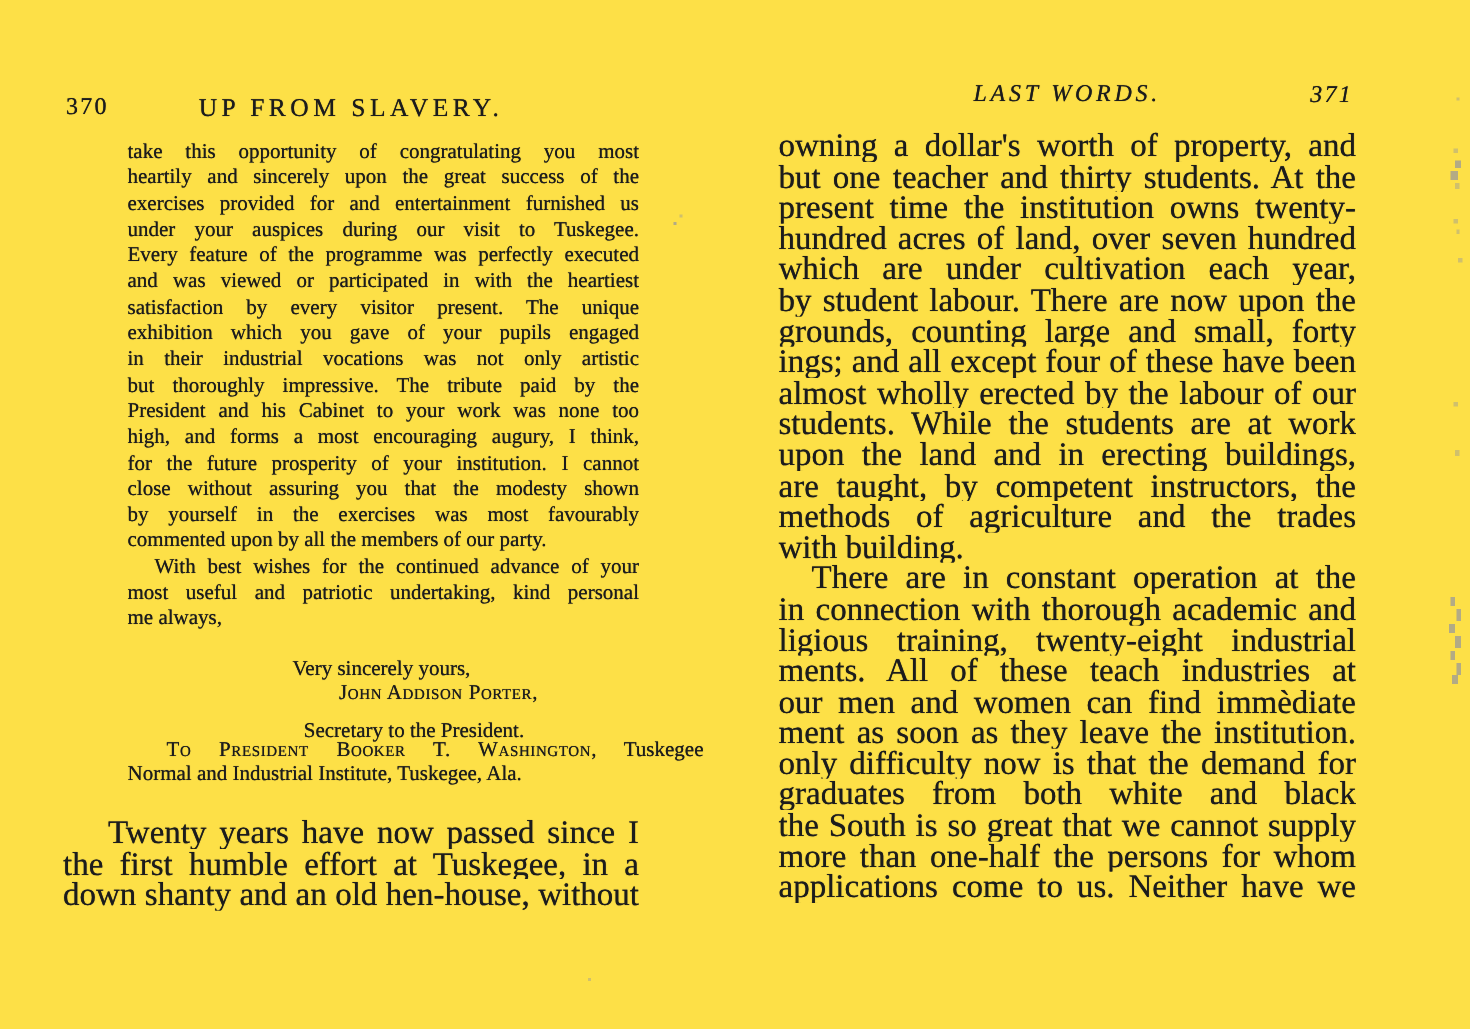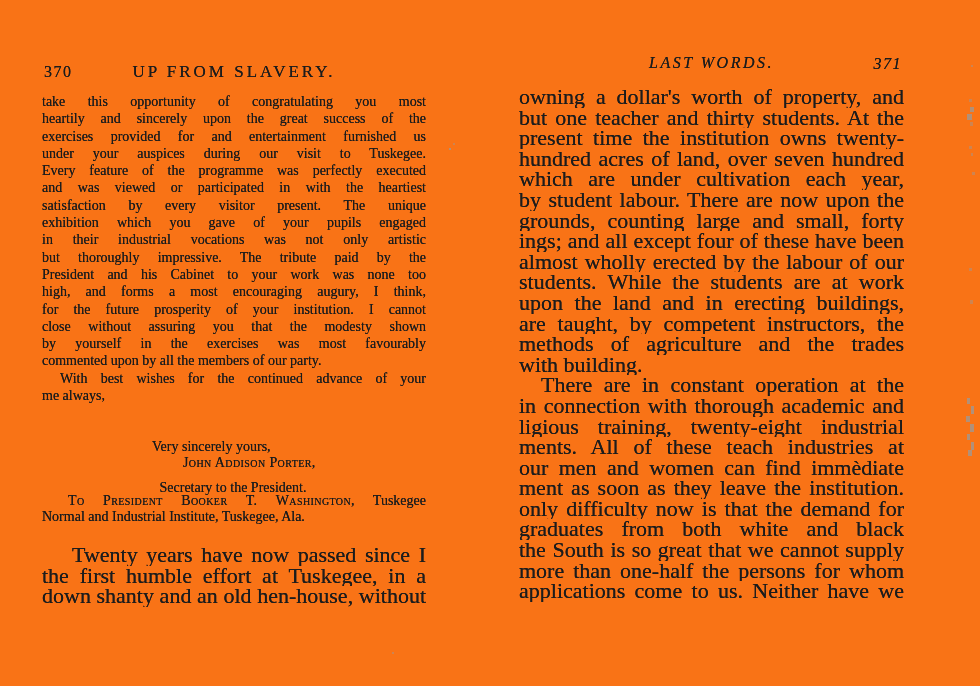--- a/index.html
+++ b/index.html
@@ -1,35 +1,36 @@
 <!DOCTYPE html>
 <html><head>
 <meta charset="utf-8">
 <style>
   html,body{margin:0;padding:0;background:#ffffff;}
   .canvas{
     position:relative;width:980px;height:686px;overflow:hidden;
-    background:#f97316;color:#1c1c1c;
+    background:#fde047;color:#1c1c1c;
     font-family:"Liberation Serif",serif;
   }
   .canvas *{box-sizing:border-box;}
   
   .hdr{position:absolute;white-space:nowrap;}
   .hdr-left{top:62px;left:42px;width:384px;height:22px;}
   .hdr-right{top:54px;left:519px;width:385px;height:22px;font-style:italic;}
   .pnum{position:absolute;top:1px;font-size:16px;letter-spacing:1.5px;text-shadow:0 0 .45px #222;}
   .pnum-l{left:2px;}
   .pnum-r{right:2px;}
   .rtitle{display:block;text-align:center;font-size:17px;letter-spacing:3px;text-shadow:0 0 .5px #222;}
   .hdr-right .rtitle{font-size:16px;letter-spacing:2.5px;}
   
   .blk{position:absolute;}
   .tl{ 
     font-size:14px;line-height:17.3px;height:17.3px;overflow:hidden;
     text-shadow:0 0 .45px #222;
+    margin-left:43px;
   }
   .bl{ 
     font-size:22px;line-height:20.6px;height:20.6px;overflow:hidden;
     text-shadow:0 0 .5px #222;
   }
   .jl{text-align:justify;text-align-last:justify;}
   .short{text-align:left;text-align-last:left;}
   .ind18{text-indent:18px;}
   .ind22{text-indent:22px;}
   .ind26{text-indent:26px;}
@@ -69,20 +70,21 @@
     <div class="tl jl">exhibition which you gave of your pupils engaged</div>
     <div class="tl jl">in their industrial vocations was not only artistic</div>
     <div class="tl jl">but thoroughly impressive.  The tribute paid by the</div>
     <div class="tl jl">President and his Cabinet to your work was none too</div>
     <div class="tl jl">high, and forms a most encouraging augury, I think,</div>
     <div class="tl jl">for the future prosperity of your institution.  I cannot</div>
     <div class="tl jl">close without assuring you that the modesty shown</div>
     <div class="tl jl">by yourself in the exercises was most favourably</div>
     <div class="tl short">commented upon by all the members of our party.</div>
     <div class="tl jl ind18">With best wishes for the continued advance of your</div>
+    <div class="tl jl">most useful and patriotic undertaking, kind personal</div>
     <div class="tl short">me always,</div>
   </div>
 
   <div class="tl sig sig1">Very sincerely yours,</div>
   <div class="tl sig sig2 sc">John Addison Porter,</div>
   <div class="tl sig sig3">Secretary to the President.</div>
 
   <div class="blk tl jl ind26 addr1"><span class="sc">To President Booker T. Washington,</span> <span>Tuskegee</span></div>
   <div class="blk tl short addr2">Normal and Industrial Institute, Tuskegee, Ala.</div>
 

